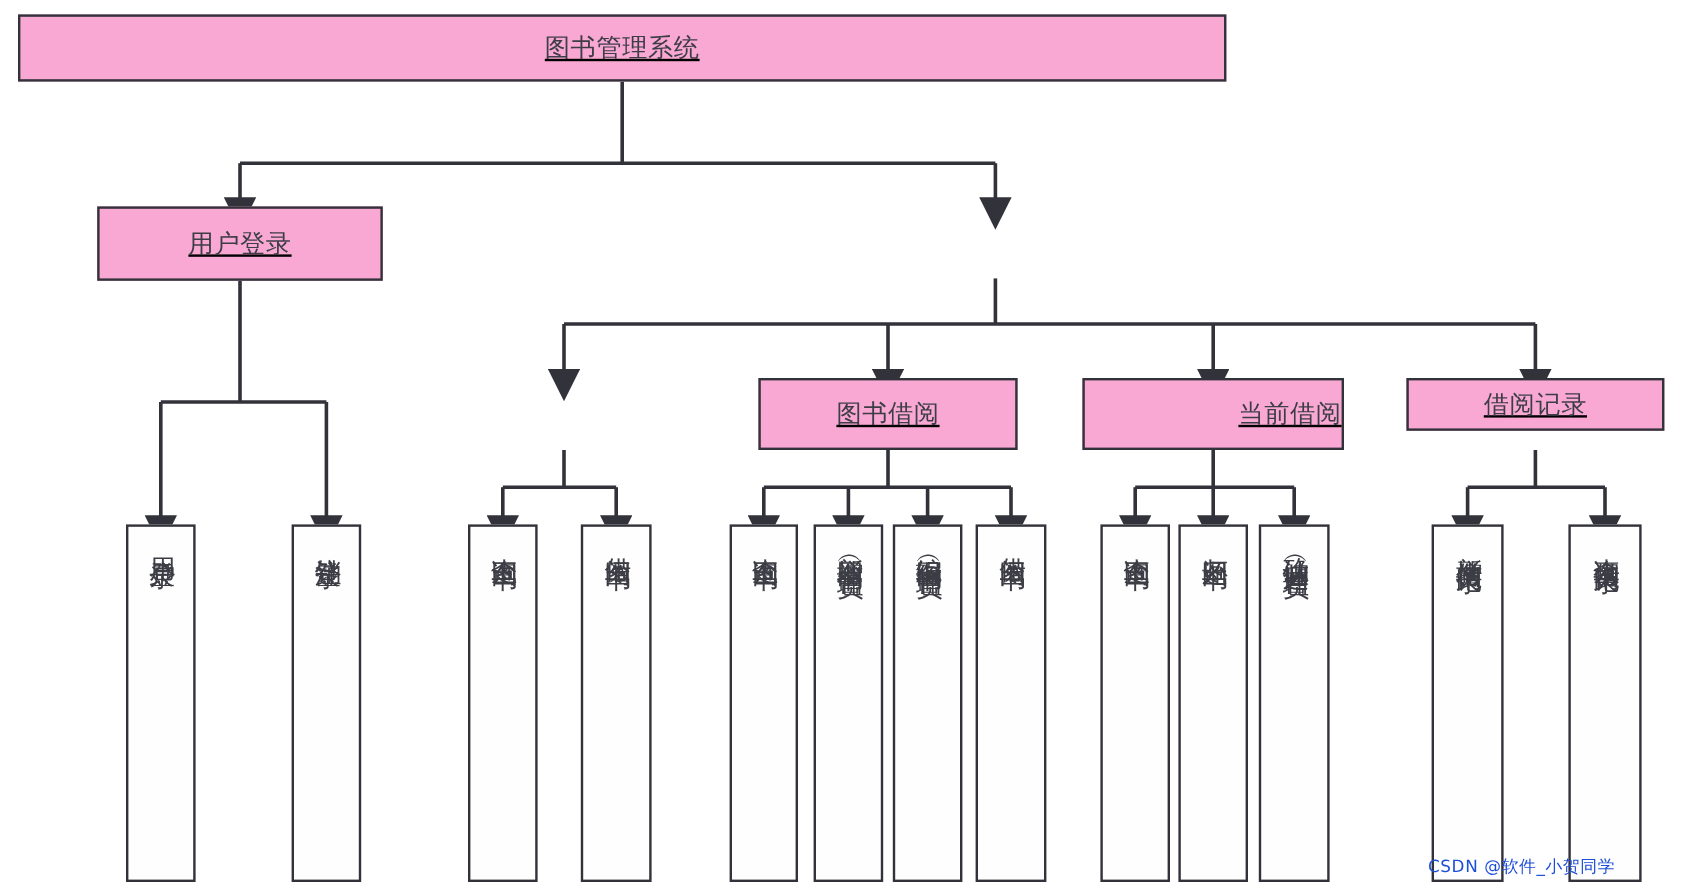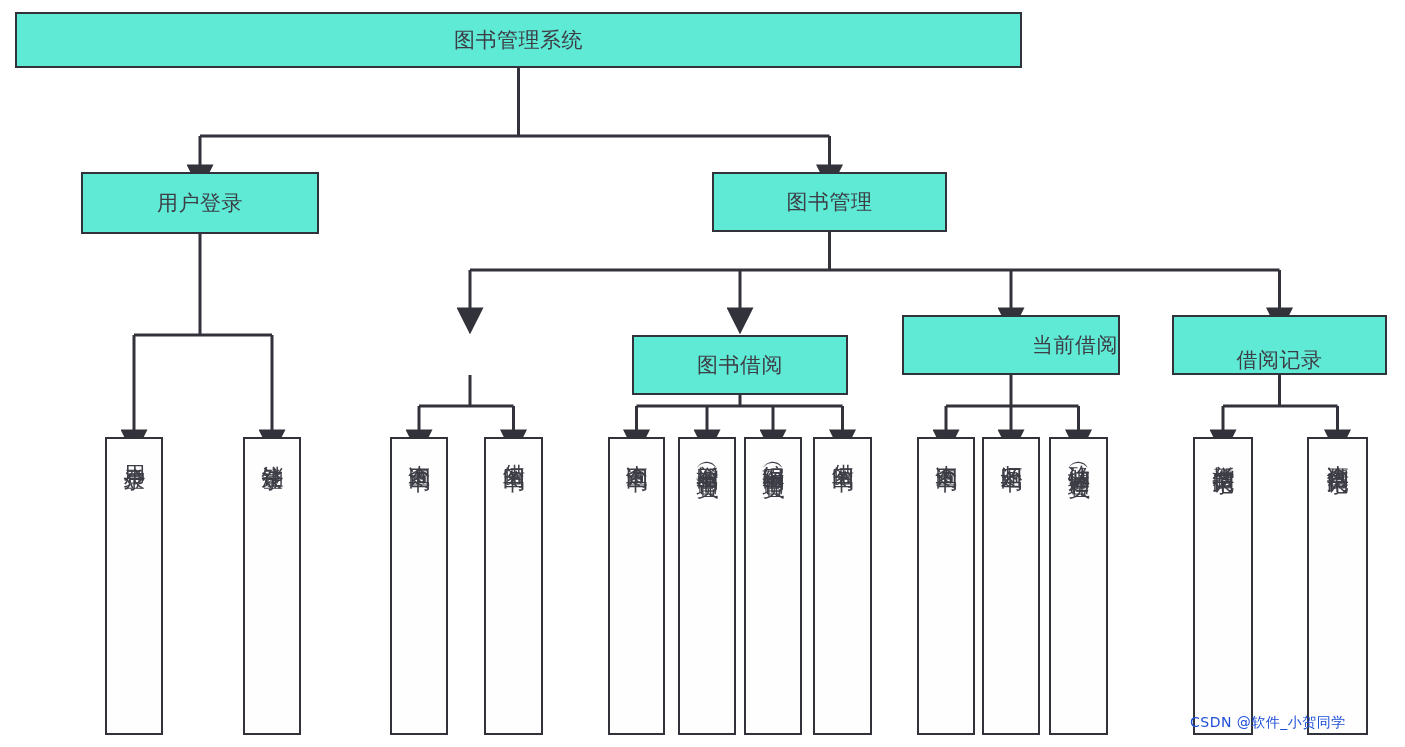--- a/index.html
+++ b/index.html
@@ -16,24 +16,25 @@
   #diagram-root {
     position: relative;
     width: 1405px;
     height: 747px;
     background: #ffffff;
   }
   .node-box {
     position: absolute;
     box-sizing: border-box;
     border: 2.5px solid #32323a;
-    background: #5eead4;
+    background: #f9a8d4;
     display: flex;
     align-items: center;
     justify-content: center;
+    text-decoration: underline;
   }
   .node-label {
     color: #3d3d46;
     font-size: 21px;
     line-height: 1.18;
     letter-spacing: 0.5px;
     white-space: nowrap;
     user-select: none;
   }
   .leaf-box {
@@ -124,31 +125,28 @@
       </g>
   </svg>
 
   <div class="node-box" id="box-root" style="left: 15px; top: 12px; width: 1007px; height: 56px;">
     <span class="node-label">图书管理系统</span>
   </div>
 
   <div class="node-box" id="box-user-login" style="left: 81px; top: 172px; width: 238px; height: 62px;">
     <span class="node-label">用户登录</span>
   </div>
-  <div class="node-box" id="box-book-manage" style="left: 712px; top: 172px; width: 235px; height: 60px;">
-    <span class="node-label">图书管理</span>
-  </div>
 
-  <div class="node-box" id="box-book-borrow" style="left: 632px; top: 315px; width: 216px; height: 60px; margin-top: 20px;">
+  <div class="node-box" id="box-book-borrow" style="left: 632px; top: 315px; width: 216px; height: 60px;">
     <span class="node-label">图书借阅</span>
   </div>
   <div class="node-box" id="box-current-borrow" style="left: 902px; top: 315px; width: 218px; height: 60px; justify-content: flex-end;">
     <span class="node-label">当前借阅</span>
   </div>
-  <div class="node-box" id="box-borrow-record" style="left: 1172px; top: 315px; width: 215px; height: 60px; align-items: flex-end;">
+  <div class="node-box" id="box-borrow-record" style="left: 1172px; top: 315px; width: 215px; height: 44px;">
     <span class="node-label">借阅记录</span>
   </div>
 
   <div id="leaf-container">
       <div class="leaf-box" style="left: 105px; top: 437px; width: 58px; height: 298px;">
         <span class="leaf-label">用户登录</span>
       </div>
       <div class="leaf-box" style="left: 243px; top: 437px; width: 58px; height: 298px;">
         <span class="leaf-label">注销登录</span>
       </div>

